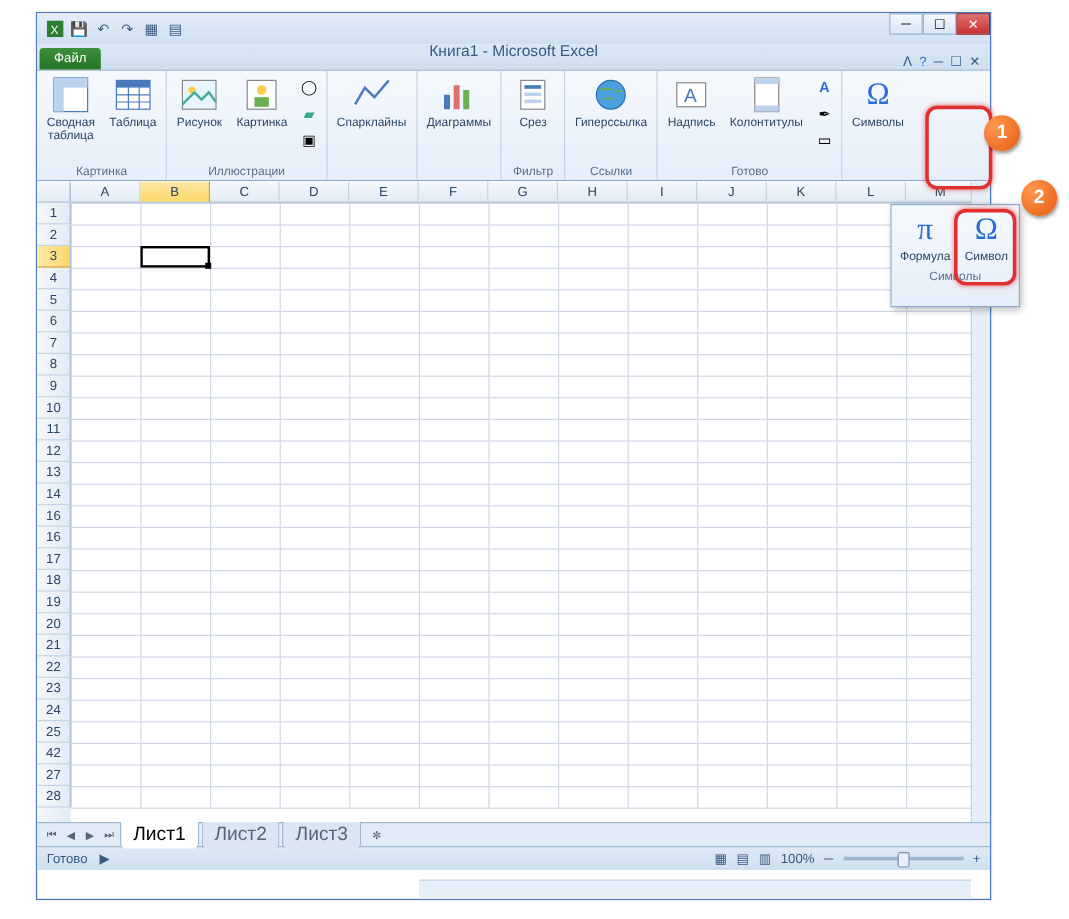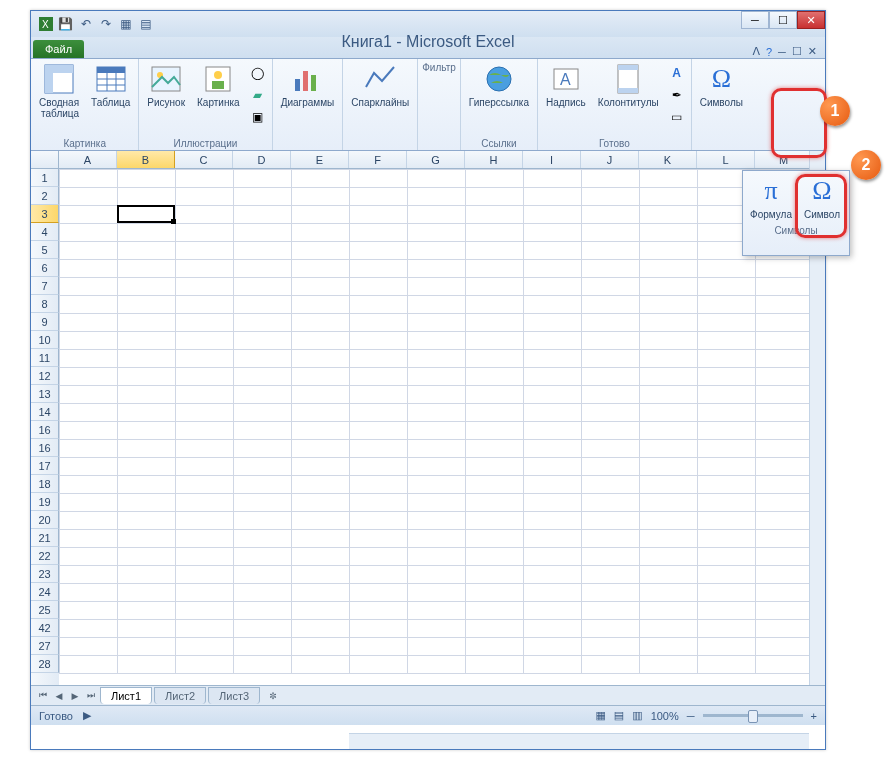--- a/index.html
+++ b/index.html
@@ -1,36 +1,36 @@
 <!DOCTYPE html>
 <html><head>
 <meta charset="utf-8">
 <style>
   * { box-sizing: border-box; margin: 0; padding: 0; }
   body { font-family: "Segoe UI", Tahoma, sans-serif; font-size: 11px; background: #fff; width: 891px; height: 766px; position: relative; }
   .window { position: absolute; left: 30px; top: 10px; width: 796px; height: 740px; border: 1px solid #4a7abc; background: #fff; box-shadow: 0 0 3px rgba(0,0,0,0.2); }
   .titlebar { height: 26px; background: linear-gradient(#e4ecf7,#cfdff0); display: flex; align-items: center; padding-left: 6px; position: relative; }
   .qat { display: flex; gap: 2px; align-items: center; }
   .qat .qicon { width: 18px; height: 18px; display: flex; align-items: center; justify-content: center; color: #3b5a82; font-size: 12px; }
-  .title { position: absolute; left: 50%; transform: translateX(-50%); color: #3b5a82; font-size: 16px; margin-top: 36px; }
+  .title { position: absolute; left: 50%; transform: translateX(-50%); color: #3b5a82; font-size: 13px; margin-top: 36px; }
   .winbtns { position: absolute; right: 0; top: 0; display: flex; }
   .winbtn { width: 28px; height: 18px; display: flex; align-items: center; justify-content: center; border: 1px solid #9fb5d2; background: linear-gradient(#f4f8fd,#d9e6f4); }
   .winbtn.close { background: linear-gradient(#e07070,#c83030); color: #fff; border-color: #9a2020; }
   .ribbon-tabs { height: 22px; background: linear-gradient(#dbe7f4,#cfdff0); display: flex; align-items: flex-end; padding-left: 2px; border-bottom: 1px solid #8ea9cc; }
   .file-tab { background: linear-gradient(#3c8f3c,#267326); color: #fff; padding: 3px 12px; border-radius: 3px 3px 0 0; font-size: 11px; margin-right: 2px; }
   .tab { padding: 3px 8px; color: #3b5a82; cursor: pointer; }
   .tab.active { background: #f5f9fd; border: 1px solid #8ea9cc; border-bottom: none; border-radius: 2px 2px 0 0; color: #15428b; }
   .tabs-right { margin-left: auto; display: flex; align-items: center; gap: 6px; padding-right: 8px; color: #3b5a82; }
   .ribbon { height: 92px; background: linear-gradient(#f5f9fd,#e6eef9); border-bottom: 1px solid #8ea9cc; display: flex; }
   .group { border-right: 1px solid #c4d4e6; display: flex; flex-direction: column; align-items: center; padding: 2px 4px 0; }
   .group-body { display: flex; align-items: flex-start; gap: 4px; flex: 1; }
   .group-label { font-size: 10px; color: #5a6f8c; text-align: center; padding: 1px 0; }
   .bigbtn { display: flex; flex-direction: column; align-items: center; padding: 2px 4px; min-width: 44px; cursor: pointer; }
   .bigbtn .bicon { width: 32px; height: 32px; display: flex; align-items: center; justify-content: center; font-size: 22px; }
-  .bigbtn .blabel { font-size: 10px; color: #2c4666; text-align: right; line-height: 1.1; margin-top: 2px; }
+  .bigbtn .blabel { font-size: 10px; color: #2c4666; text-align: center; line-height: 1.1; margin-top: 2px; }
   .smallcol { display: flex; flex-direction: column; gap: 2px; padding-top: 2px; }
   .smallbtn { width: 20px; height: 20px; display: flex; align-items: center; justify-content: center; font-size: 12px; }
   .formula-bar { height: 22px; border-bottom: 1px solid #8ea9cc; display: flex; align-items: center; background: #e8eff9; }
   .namebox { width: 110px; border-right: 1px solid #aac0db; padding: 0 6px; height: 100%; display: flex; align-items: center; background: #fff; margin-left: 28px; }
   .fx { width: 40px; display: flex; align-items: center; justify-content: center; gap: 2px; color: #555; font-style: italic; }
   .fcell { flex: 1; background: #fff; height: 100%; border-left: 1px solid #aac0db; }
   .grid-area { position: relative; height: 534px; overflow: hidden; background: #fff; }
   .col-headers { display: flex; height: 18px; background: linear-gradient(#f4f8fc,#e2ebf5); border-bottom: 1px solid #9eb6ce; }
   .corner { width: 28px; border-right: 1px solid #9eb6ce; }
   .colh { width: 58px; border-right: 1px solid #c4d4e6; text-align: center; font-size: 11px; color: #2c4666; line-height: 18px; }
@@ -38,21 +38,21 @@
   .grid-body { display: flex; height: 516px; }
   .row-headers { width: 28px; background: linear-gradient(90deg,#f4f8fc,#e2ebf5); }
   .rowh { height: 18px; border-bottom: 1px solid #c4d4e6; border-right: 1px solid #9eb6ce; text-align: center; font-size: 11px; color: #2c4666; line-height: 18px; }
   .rowh.sel { background: linear-gradient(90deg,#ffe9a8,#fcd76a); border-bottom-color: #d4a020; }
   .cells { position: relative; flex: 1; }
   .hl { position: absolute; background: #d0d7e5; }
   .sel-cell { position: absolute; border: 2px solid #000; left: 58px; top: 36px; width: 58px; height: 18px; background: #fff; }
   .sel-cell::after { content: ""; position: absolute; right: -3px; bottom: -3px; width: 5px; height: 5px; background: #000; }
   .sheet-tabs { height: 20px; background: #e2ebf5; border-top: 1px solid #9eb6ce; display: flex; align-items: center; padding-left: 4px; }
   .navbtn { width: 16px; height: 16px; display: flex; align-items: center; justify-content: center; color: #567; font-size: 9px; }
-  .sheet { padding: 2px 10px; background: #fff; border: 1px solid #9eb6ce; border-bottom: none; border-radius: 0 0 4px 4px; margin: 0 1px; font-size: 11px; }
+  .sheet { padding: 2px 10px; background: #fff; border: 1px solid #9eb6ce; border-bottom: none; border-radius: 0 0 4px 4px; margin: 0 1px; font-size: 16px; }
   .sheet.inactive { background: #dce6f2; color: #567; }
   .status { height: 20px; background: linear-gradient(#dfe9f5,#cfdff0); border-top: 1px solid #9eb6ce; display: flex; align-items: center; padding: 0 8px; font-size: 11px; color: #3b5a82; }
   .status .right { margin-left: auto; display: flex; align-items: center; gap: 8px; }
   .zoom-slider { width: 100px; height: 3px; background: #9eb6ce; position: relative; }
   .zoom-slider::after { content: ""; position: absolute; left: 50%; top: -4px; width: 8px; height: 11px; background: #e8eff9; border: 1px solid #7a94b5; border-radius: 2px; transform: translateX(-50%); }
   .callout { position: absolute; border: 3px solid #e03030; border-radius: 10px; box-shadow: 0 0 4px rgba(224,48,48,0.6); pointer-events: none; }
   .marker { position: absolute; width: 30px; height: 30px; border-radius: 50%; background: radial-gradient(circle at 30% 30%, #ff9850, #e65a10); color: #fff; font-weight: bold; font-size: 16px; display: flex; align-items: center; justify-content: center; box-shadow: 1px 2px 3px rgba(0,0,0,0.4); }
   .dropdown { position: absolute; background: linear-gradient(#f5f9fd,#e6eef9); border: 1px solid #8ea9cc; box-shadow: 2px 2px 6px rgba(0,0,0,0.25); }
   .scrollbar-v { position: absolute; right: 0; top: 0; bottom: 0; width: 16px; background: #e6eef7; border-left: 1px solid #c4d4e6; }
   .scrollbar-h { position: absolute; left: 40%; right: 16px; bottom: 0; height: 16px; background: #e6eef7; border-top: 1px solid #c4d4e6; }
@@ -154,46 +154,59 @@
         </div>
       </div>
       <div class="group-label">Иллюстрации</div>
     </div>
 
     <div class="group">
       <div class="group-body">
         <div class="bigbtn">
           <div class="bicon">
               <svg viewBox="0 0 32 32">
+                <polyline points="2,24 10,10 18,18 30,4" fill="none" stroke="#4a7abc" stroke-width="2"></polyline>
+              </svg>
+            </div>
+          <div class="blabel">Спарклайны</div>
+        </div>
+      </div>
+      <div class="group-label">&nbsp;</div>
+    </div>
+
+    <div class="group">
+      <div class="group-body">
+        <div class="bigbtn">
+          <div class="bicon">
+              <svg viewBox="0 0 32 32">
                 <rect x="4" y="16" width="5" height="12" fill="#4a7abc"></rect>
                 <rect x="12" y="8" width="5" height="20" fill="#e07070"></rect>
                 <rect x="20" y="12" width="5" height="16" fill="#6ab04c"></rect>
               </svg>
             </div>
           <div class="blabel">Диаграммы</div>
         </div>
       </div>
       <div class="group-label">&nbsp;</div>
     </div>
 
     <div class="group">
       <div class="group-body">
         <div class="bigbtn">
           <div class="bicon">
               <svg viewBox="0 0 32 32">
-                <polyline points="2,24 10,10 18,18 30,4" fill="none" stroke="#4a7abc" stroke-width="2"></polyline>
-              </svg>
-            </div>
-          <div class="blabel">Спарклайны</div>
-        </div>
-      </div>
-      <div class="group-label">&nbsp;</div>
-    </div>
-
-    <div class="group">
+                <rect x="6" y="4" width="20" height="24" fill="#fff" stroke="#888"></rect>
+                <rect x="9" y="8" width="14" height="3" fill="#4a7abc"></rect>
+                <rect x="9" y="14" width="14" height="3" fill="#bcd3ef"></rect>
+                <rect x="9" y="20" width="14" height="3" fill="#bcd3ef"></rect>
+              </svg>
+            </div>
+          <div class="blabel">Срез</div>
+        </div>
+      </div>
       <div class="group-label">Фильтр</div>
     </div>
 
     <div class="group">
       <div class="group-body">
         <div class="bigbtn">
           <div class="bicon">
               <svg viewBox="0 0 32 32">
                 <circle cx="16" cy="16" r="12" fill="#4a9fe0" stroke="#2a6fb0"></circle>
                 <path d="M6 12 Q12 8 18 12 Q24 16 26 12" fill="#6ab04c"></path>

